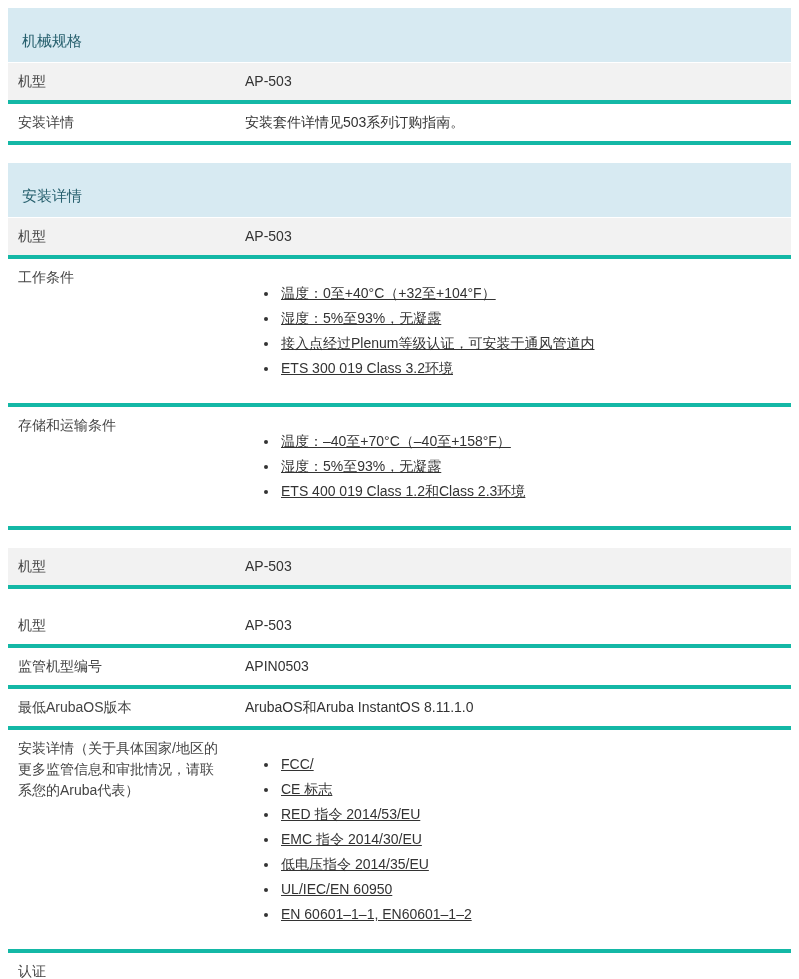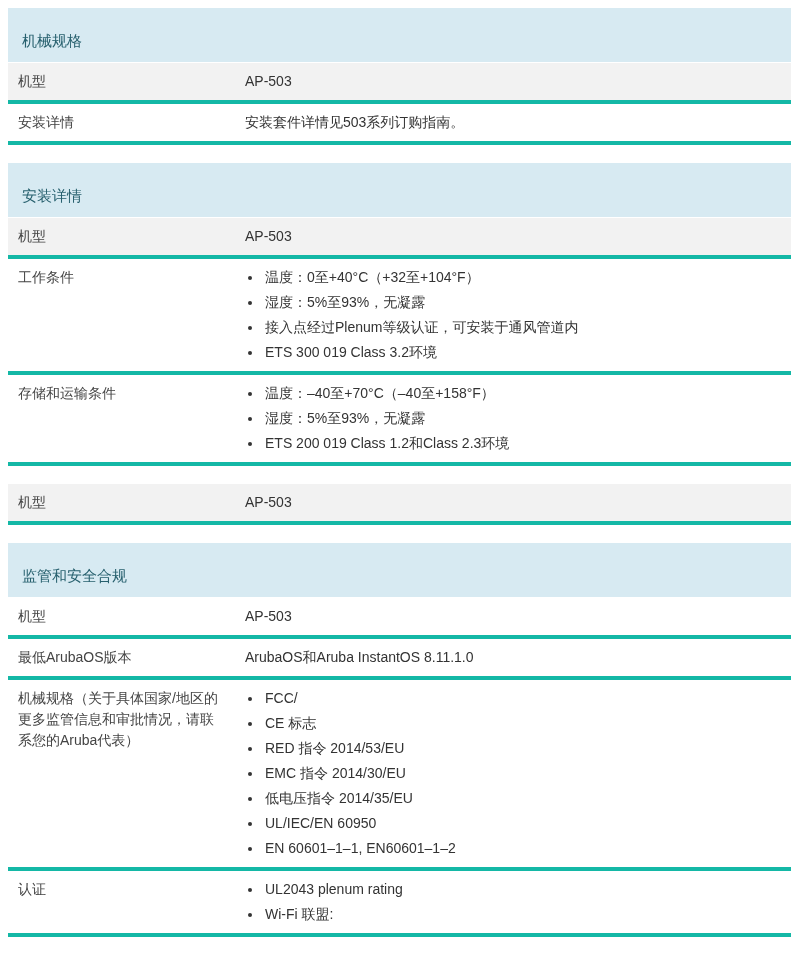--- a/index.html
+++ b/index.html
@@ -45,23 +45,24 @@
     color: #444444;
   }
   td.value-cell {
     color: #333333;
   }
   tr.alt td {
     background: #f2f2f2;
   }
   .val-line { display: block; }
   ul.bullets {
-    margin: 0;
+    margin: 16px;
     padding: 0 0 0 18px;
     list-style: disc;
+    text-decoration: underline;
   }
   ul.bullets > li {
     margin: 0 0 4px 0;
     padding-left: 2px;
   }
   ul.bullets > li:last-child { margin-bottom: 0; }
 </style>
 </head>
 <body>
 
@@ -106,57 +107,62 @@
                   <li>ETS 300 019 Class 3.2环境</li>
                 </ul>
               </td>
             </tr>
             <tr>
               <td class="label-cell">存储和运输条件</td>
               <td class="value-cell">
                 <ul class="bullets">
                   <li>温度：–40至+70°C（–40至+158°F）</li>
                   <li>湿度：5%至93%，无凝露</li>
-                  <li>ETS 200 019 Class 1.2和Class 2.3环境</li>
+                  <li>ETS 400 019 Class 1.2和Class 2.3环境</li>
                 </ul>
               </td>
             </tr>
           </tbody>
         </table>
       </div>
       <div class="spec-section">
         <table class="spec-table">
           <tbody>
             <tr class="alt">
               <td class="label-cell">机型</td>
               <td class="value-cell">
                 <span class="val-line">AP-503</span>
               </td>
             </tr>
           </tbody>
         </table>
       </div>
       <div class="spec-section">
-        <div class="section-header">监管和安全合规</div>
         <table class="spec-table">
           <tbody>
             <tr>
               <td class="label-cell">机型</td>
               <td class="value-cell">
                 <span class="val-line">AP-503</span>
               </td>
             </tr>
             <tr>
+              <td class="label-cell">监管机型编号</td>
+              <td class="value-cell">
+                <span class="val-line">APIN0503</span>
+              </td>
+            </tr>
+            <tr>
               <td class="label-cell">最低ArubaOS版本</td>
               <td class="value-cell">
                 <span class="val-line">ArubaOS和Aruba InstantOS 8.11.1.0</span>
               </td>
             </tr>
             <tr>
-              <td class="label-cell">机械规格（关于具体国家/地区的更多监管信息和审批情况，请联系您的Aruba代表）</td>
+              <td class="label-cell">安装详情（关于具体国家/地区的更多监管信息和审批情况，请联系您的Aruba代表）</td>
               <td class="value-cell">
                 <ul class="bullets">
                   <li>FCC/</li>
                   <li>CE 标志</li>
                   <li>RED 指令 2014/53/EU</li>
                   <li>EMC 指令 2014/30/EU</li>
                   <li>低电压指令 2014/35/EU</li>
                   <li>UL/IEC/EN 60950</li>
                   <li>EN 60601–1–1, EN60601–1–2</li>
                 </ul>

